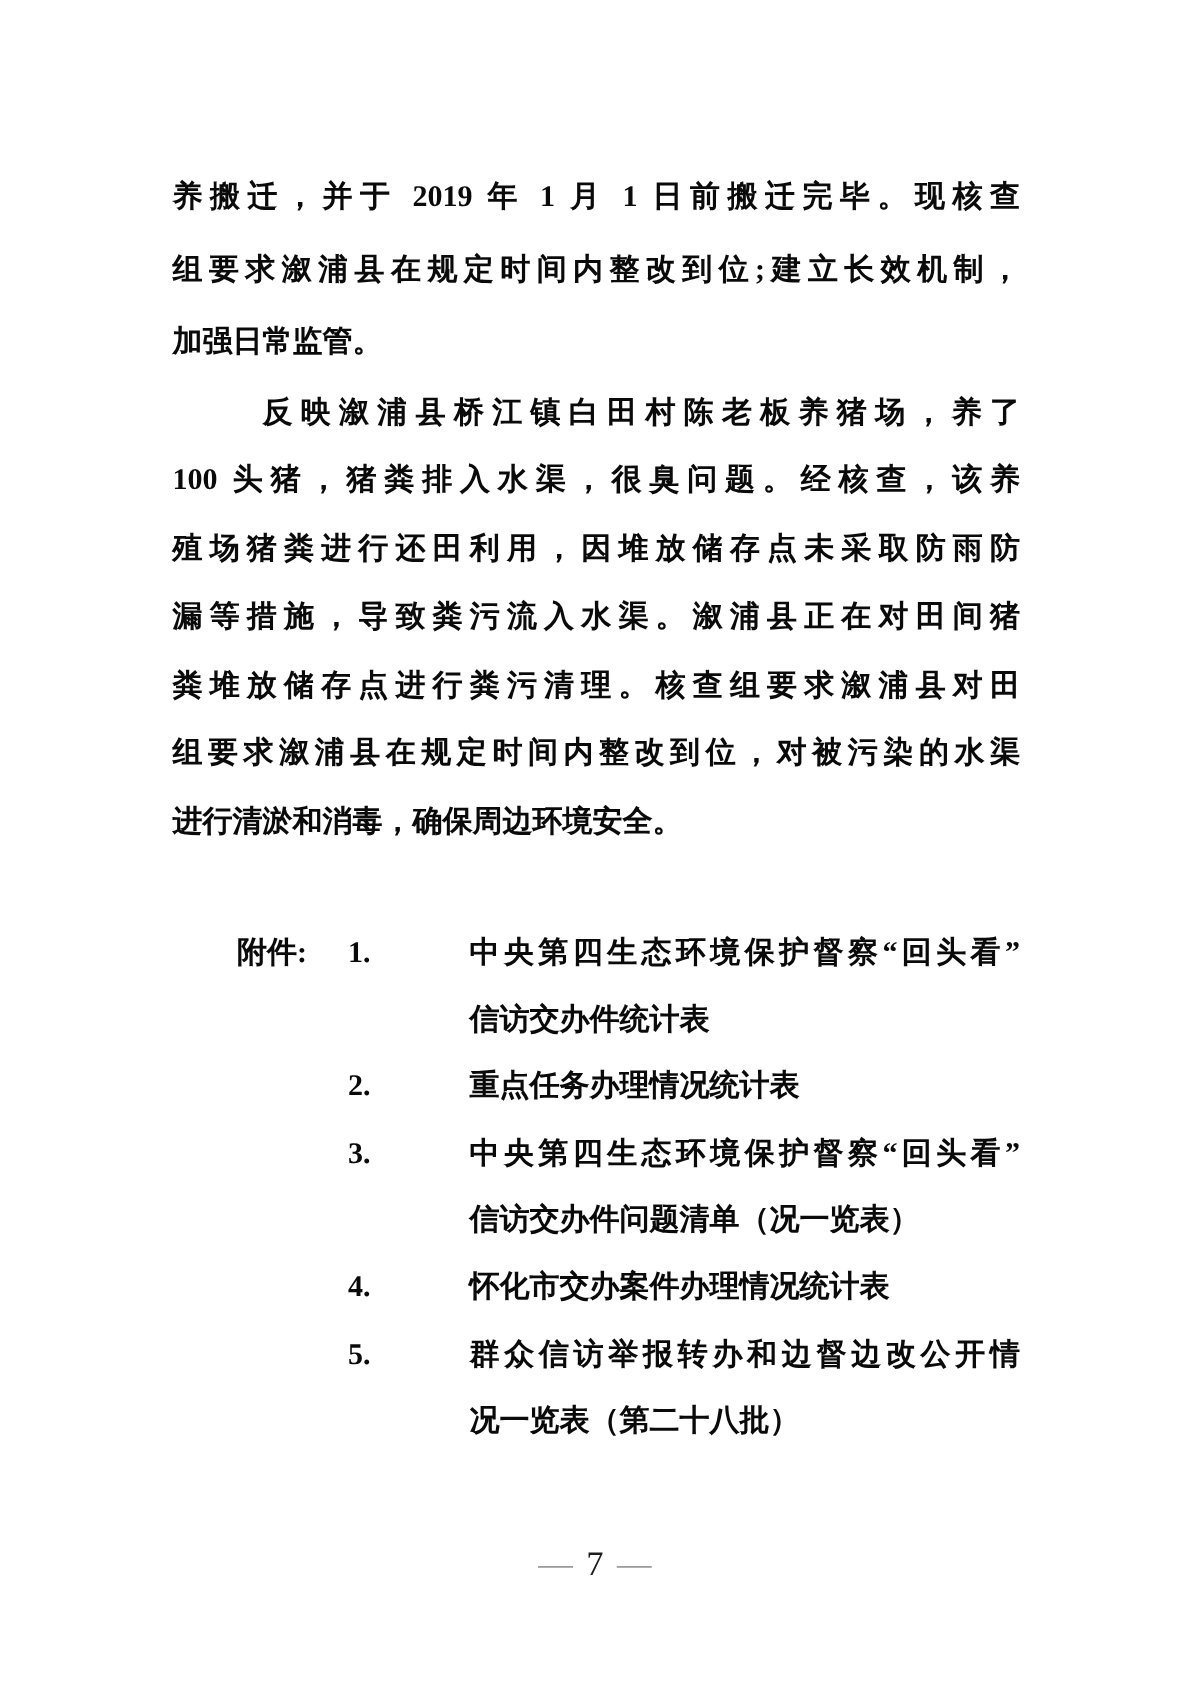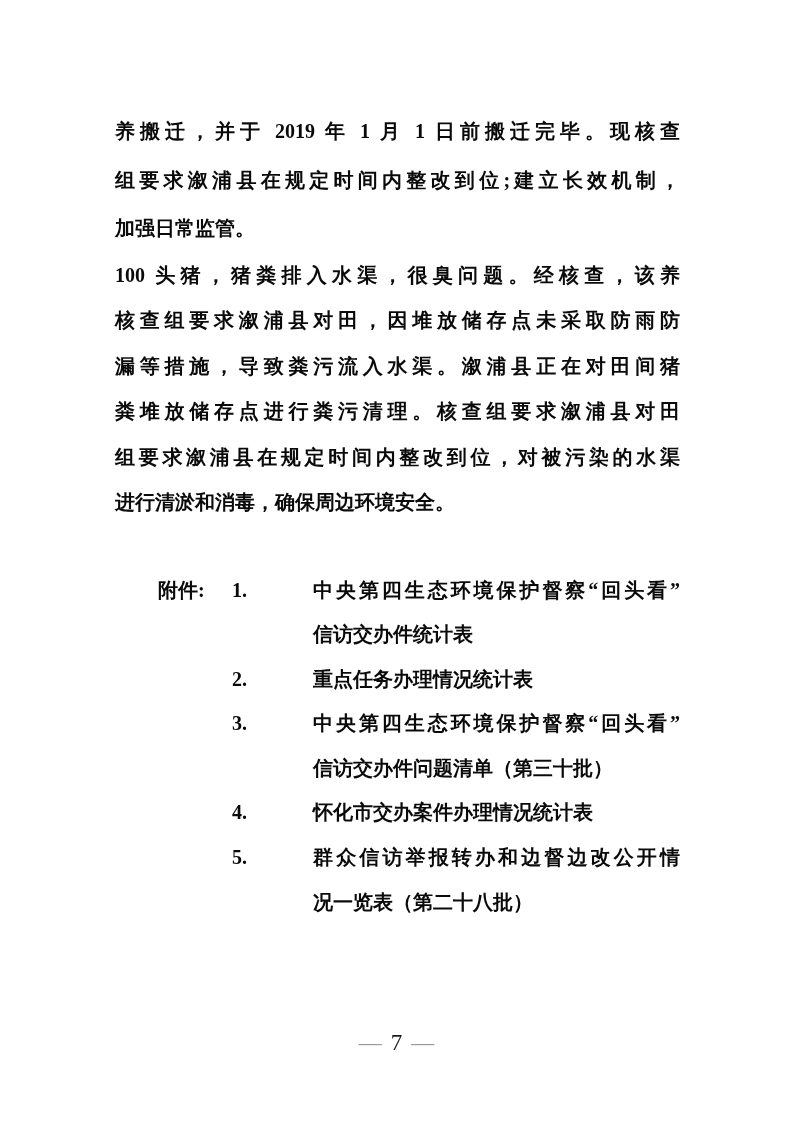--- a/index.html
+++ b/index.html
@@ -84,22 +84,23 @@
 
   <div class="content">
 
     <div class="para1">
       <div class="line just">养搬迁，并于 2019 年 1 月 1 日前搬迁完毕。现核查</div>
       <div class="line just">组要求溆浦县在规定时间内整改到位;建立长效机制，</div>
       <div class="line">加强日常监管。</div>
     </div>
 
     <div class="para2">
+      <div class="line just indent">反映溆浦县桥江镇白田村陈老板养猪场，养了</div>
       <div class="line just">100 头猪，猪粪排入水渠，很臭问题。经核查，该养</div>
-      <div class="line just">核查组要求溆浦县对田，因堆放储存点未采取防雨防</div>
+      <div class="line just">殖场猪粪进行还田利用，因堆放储存点未采取防雨防</div>
       <div class="line just">漏等措施，导致粪污流入水渠。溆浦县正在对田间猪</div>
       <div class="line just">粪堆放储存点进行粪污清理。核查组要求溆浦县对田</div>
       <div class="line just">组要求溆浦县在规定时间内整改到位，对被污染的水渠</div>
       <div class="line">进行清淤和消毒，确保周边环境安全。</div>
     </div>
 
     <div class="attachments">
       <div class="att-label">附件:</div>
       <div class="att-list">
 
@@ -115,21 +116,21 @@
           <div class="att-num">2.</div>
           <div class="att-text">
             <div class="line">重点任务办理情况统计表</div>
           </div>
         </div>
 
         <div class="att-item">
           <div class="att-num">3.</div>
           <div class="att-text">
             <div class="line just">中央第四生态环境保护督察“回头看”</div>
-            <div class="line">信访交办件问题清单（第三十批）</div>
+            <div class="line">信访交办件问题清单（况一览表）</div>
           </div>
         </div>
 
         <div class="att-item">
           <div class="att-num">4.</div>
           <div class="att-text">
             <div class="line">怀化市交办案件办理情况统计表</div>
           </div>
         </div>
 

